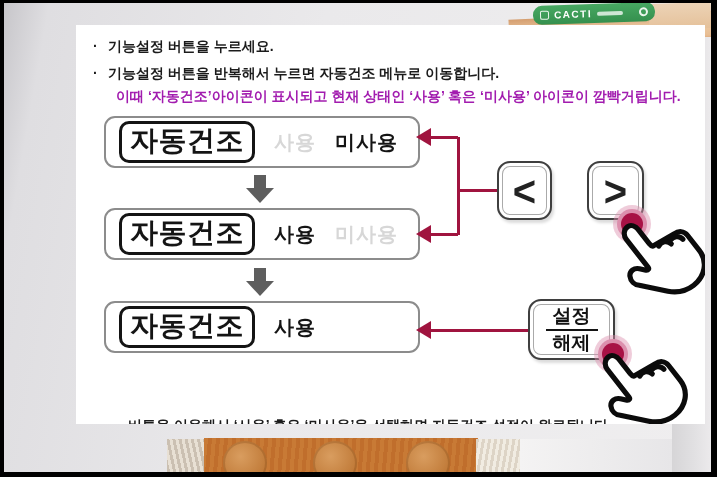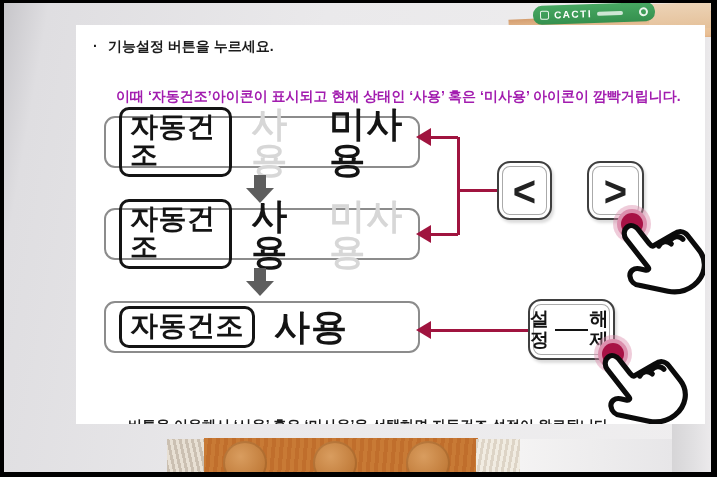--- a/index.html
+++ b/index.html
@@ -35,38 +35,38 @@
   
   #card{position:absolute;left:41px;top:22px;width:629px;height:399px;background:#fff;overflow:hidden;margin-left:31px;}
   .bullet-row{position:absolute;left:17px;color:#1b1b1b;font-size:14px;font-weight:700;white-space:nowrap;}
   .bullet-dot{display:inline-block;width:11px;color:#1b1b1b;font-weight:700;}
   .subline{position:absolute;left:40px;color:#a21caf;font-size:14px;font-weight:700;white-space:nowrap;}
   
   .state-box{position:absolute;left:28px;width:316px;height:52px;border:2px solid #8c8c8c;border-radius:11px;
         background:#fff;display:flex;align-items:center;padding-left:13px;}
   .badge{border:3.5px solid #141414;border-radius:10px;padding:3px 8px 5px 8px;
         font-size:28px;font-weight:800;color:#141414;letter-spacing:0.5px;line-height:1;}
-  .opt{font-size:36px;font-weight:800;line-height:1;margin-left:19px;letter-spacing:1px;}
+  .opt{font-size:20px;font-weight:800;line-height:1;margin-left:19px;letter-spacing:1px;}
   .opt.on{color:#141414;}
   .opt.off{color:#d7d7d7;}
   
   .darrow{position:absolute;left:170px;width:28px;}
   .darrow .stem{margin:0 auto;width:12px;height:13px;background:#5e5e5e;}
   .darrow .head{width:0;height:0;margin:0 auto;border-left:14px solid transparent;
         border-right:14px solid transparent;border-top:15px solid #5e5e5e;}
   
   .mline{position:absolute;background:#a0143f;}
   .mhead{position:absolute;width:0;height:0;border-top:9px solid transparent;
         border-bottom:9px solid transparent;border-right:15px solid #a0143f;}
   
   .key{position:absolute;background:#fff;border:2px solid #3f3f3f;border-radius:13px;
         box-shadow:inset 0 0 0 3px #fff,inset 0 0 0 4px #aaa,2px 3px 3px rgba(0,0,0,.14);
         display:flex;align-items:center;justify-content:center;}
   .key-glyph{font-size:40px;font-weight:700;color:#222;line-height:1;transform:scaleY(1.05);}
-  .set-key{flex-direction:row;gap:2px;padding:4px 0;}
+  .set-key{flex-direction:column;gap:2px;padding:4px 0;}
   .set-line{font-size:19px;font-weight:800;color:#141414;line-height:1.1;}
   .set-divider{width:52px;height:2px;background:#141414;}
   
   .press{position:absolute;width:22px;height:22px;border-radius:50%;background:#a81245;
         box-shadow:0 0 0 4px #dc8fad,0 0 0 8px rgba(220,143,173,.45);}
   .hand{position:absolute;}
   
   .cutline{position:absolute;left:52px;top:392px;height:10px;overflow:hidden;
         color:#1b1b1b;font-size:14px;font-weight:700;white-space:nowrap;}
 </style>
@@ -91,20 +91,24 @@
     <div class="pom" style="left:309px;top:438px;"></div>
     <div class="pom" style="left:402px;top:438px;"></div>
     <div class="fringe-r"></div>
     <div class="wall-white"></div>
 
     <div id="card">
 
       <div class="bullet-row" style="top:13px;">
         <span class="bullet-dot">·</span>
         <span>기능설정 버튼을 누르세요.</span>
+      </div>
+      <div class="bullet-row" style="top:40px;">
+        <span class="bullet-dot">·</span>
+        <span>기능설정 버튼을 반복해서 누르면 자동건조 메뉴로 이동합니다.</span>
       </div>
       <div class="subline" style="top:63px;">이때 ‘자동건조’아이콘이 표시되고 현재 상태인 ‘사용’ 혹은 ‘미사용’ 아이콘이 깜빡거립니다.</div>
 
       <div class="state-box" style="top:91px;">
         <span class="badge">자동건조</span>
         <span class="opt off">사용</span>
         <span class="opt on">미사용</span>
       </div>
 
       <div class="darrow" style="top:150px;">

